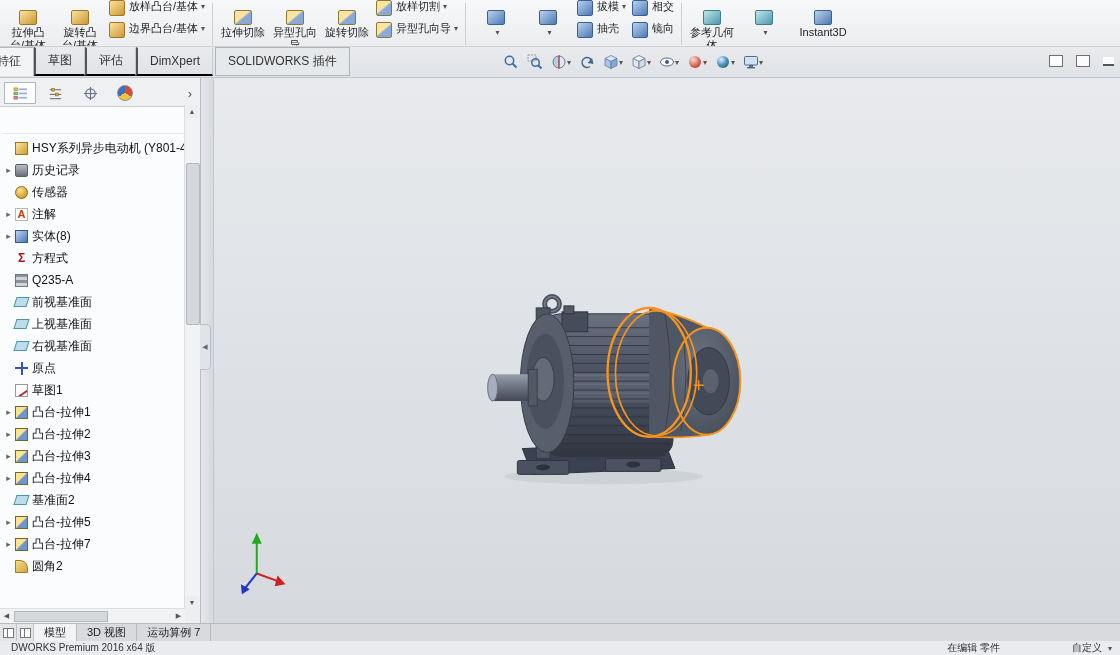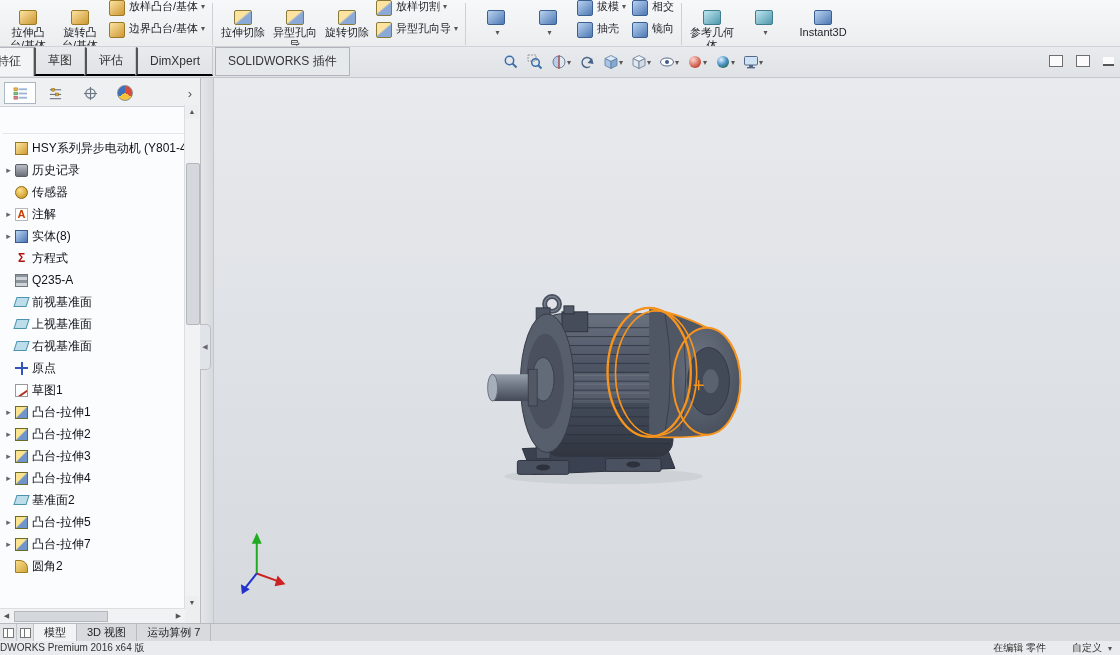--- a/index.html
+++ b/index.html
@@ -87,22 +87,22 @@
   .sel{fill:none;stroke:var(--selection-orange,#F7941E)}
 
   
   .bottombar{height:17px;background:#d8dade;border-top:1px solid #b7babf;display:flex;align-items:stretch;font-size:11px;flex:none}
   .bb-ico{width:17px;border-right:1px solid #c0c3c8;background:#e3e5e9;display:flex;align-items:center;justify-content:center;padding:0;border-top:none;border-bottom:none;border-left:none}
   .bb-ico i{display:block;width:9px;height:8px;border:1px solid #777;background:#fff;position:relative}
   .bb-ico i::after{content:"";position:absolute;left:3px;top:0;width:1px;height:8px;background:#777}
   .btab{padding:0 10px;border:none;border-right:1px solid #b7babf;display:flex;align-items:center;color:#222;background:transparent;font-size:11px;font-family:inherit}
   .btab.active{background:#f2f3f5}
   .statusbar{height:14px;background:#e9ebee;display:flex;align-items:center;font-size:10px;color:#333;padding:0 8px 0 0;justify-content:space-between;flex:none}
-  .sb-left{margin-left:0;white-space:nowrap}
-  .sb-right{display:flex;gap:26px;align-items:flex-start;white-space:nowrap}
+  .sb-left{margin-left:11px;white-space:nowrap}
+  .sb-right{display:flex;gap:72px;align-items:flex-start;white-space:nowrap}
   .sb-custom{display:flex;align-items:center;gap:3px}
 </style>
 </head>
 <body>
 
 <div class="app">
 
   <div class="ribbon">
     <div class="rgroup">
       <button class="rb big">

